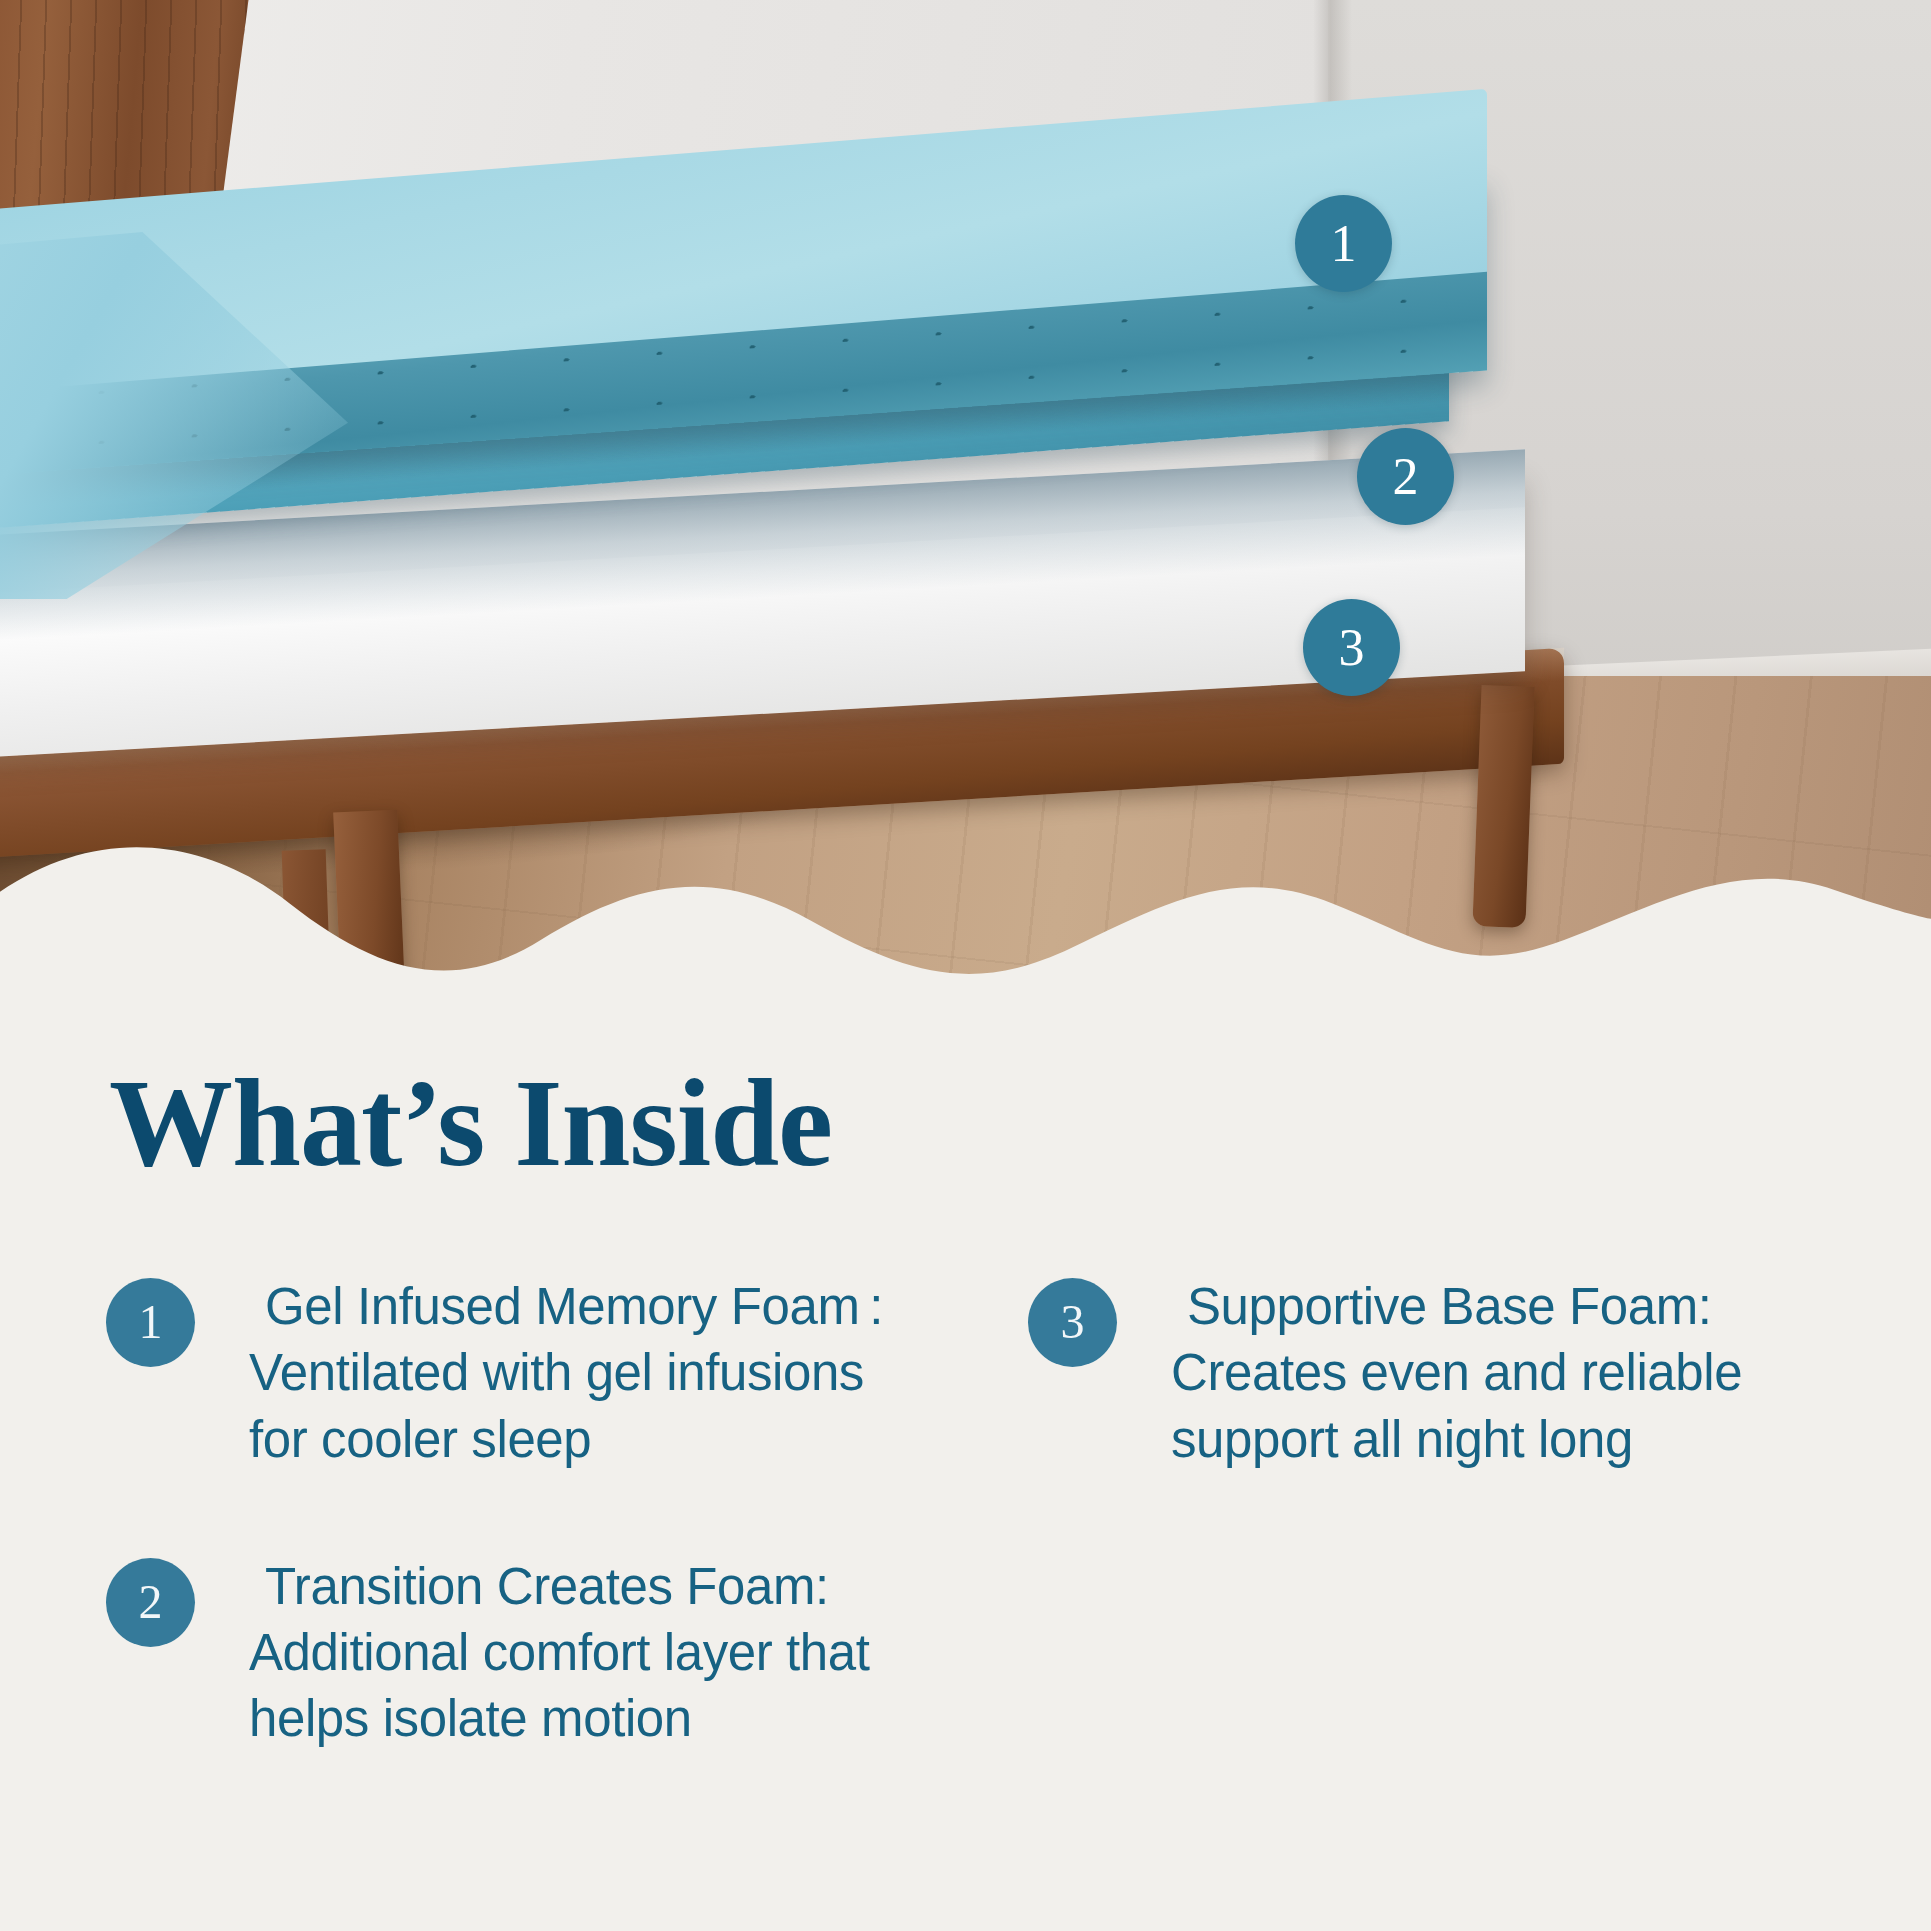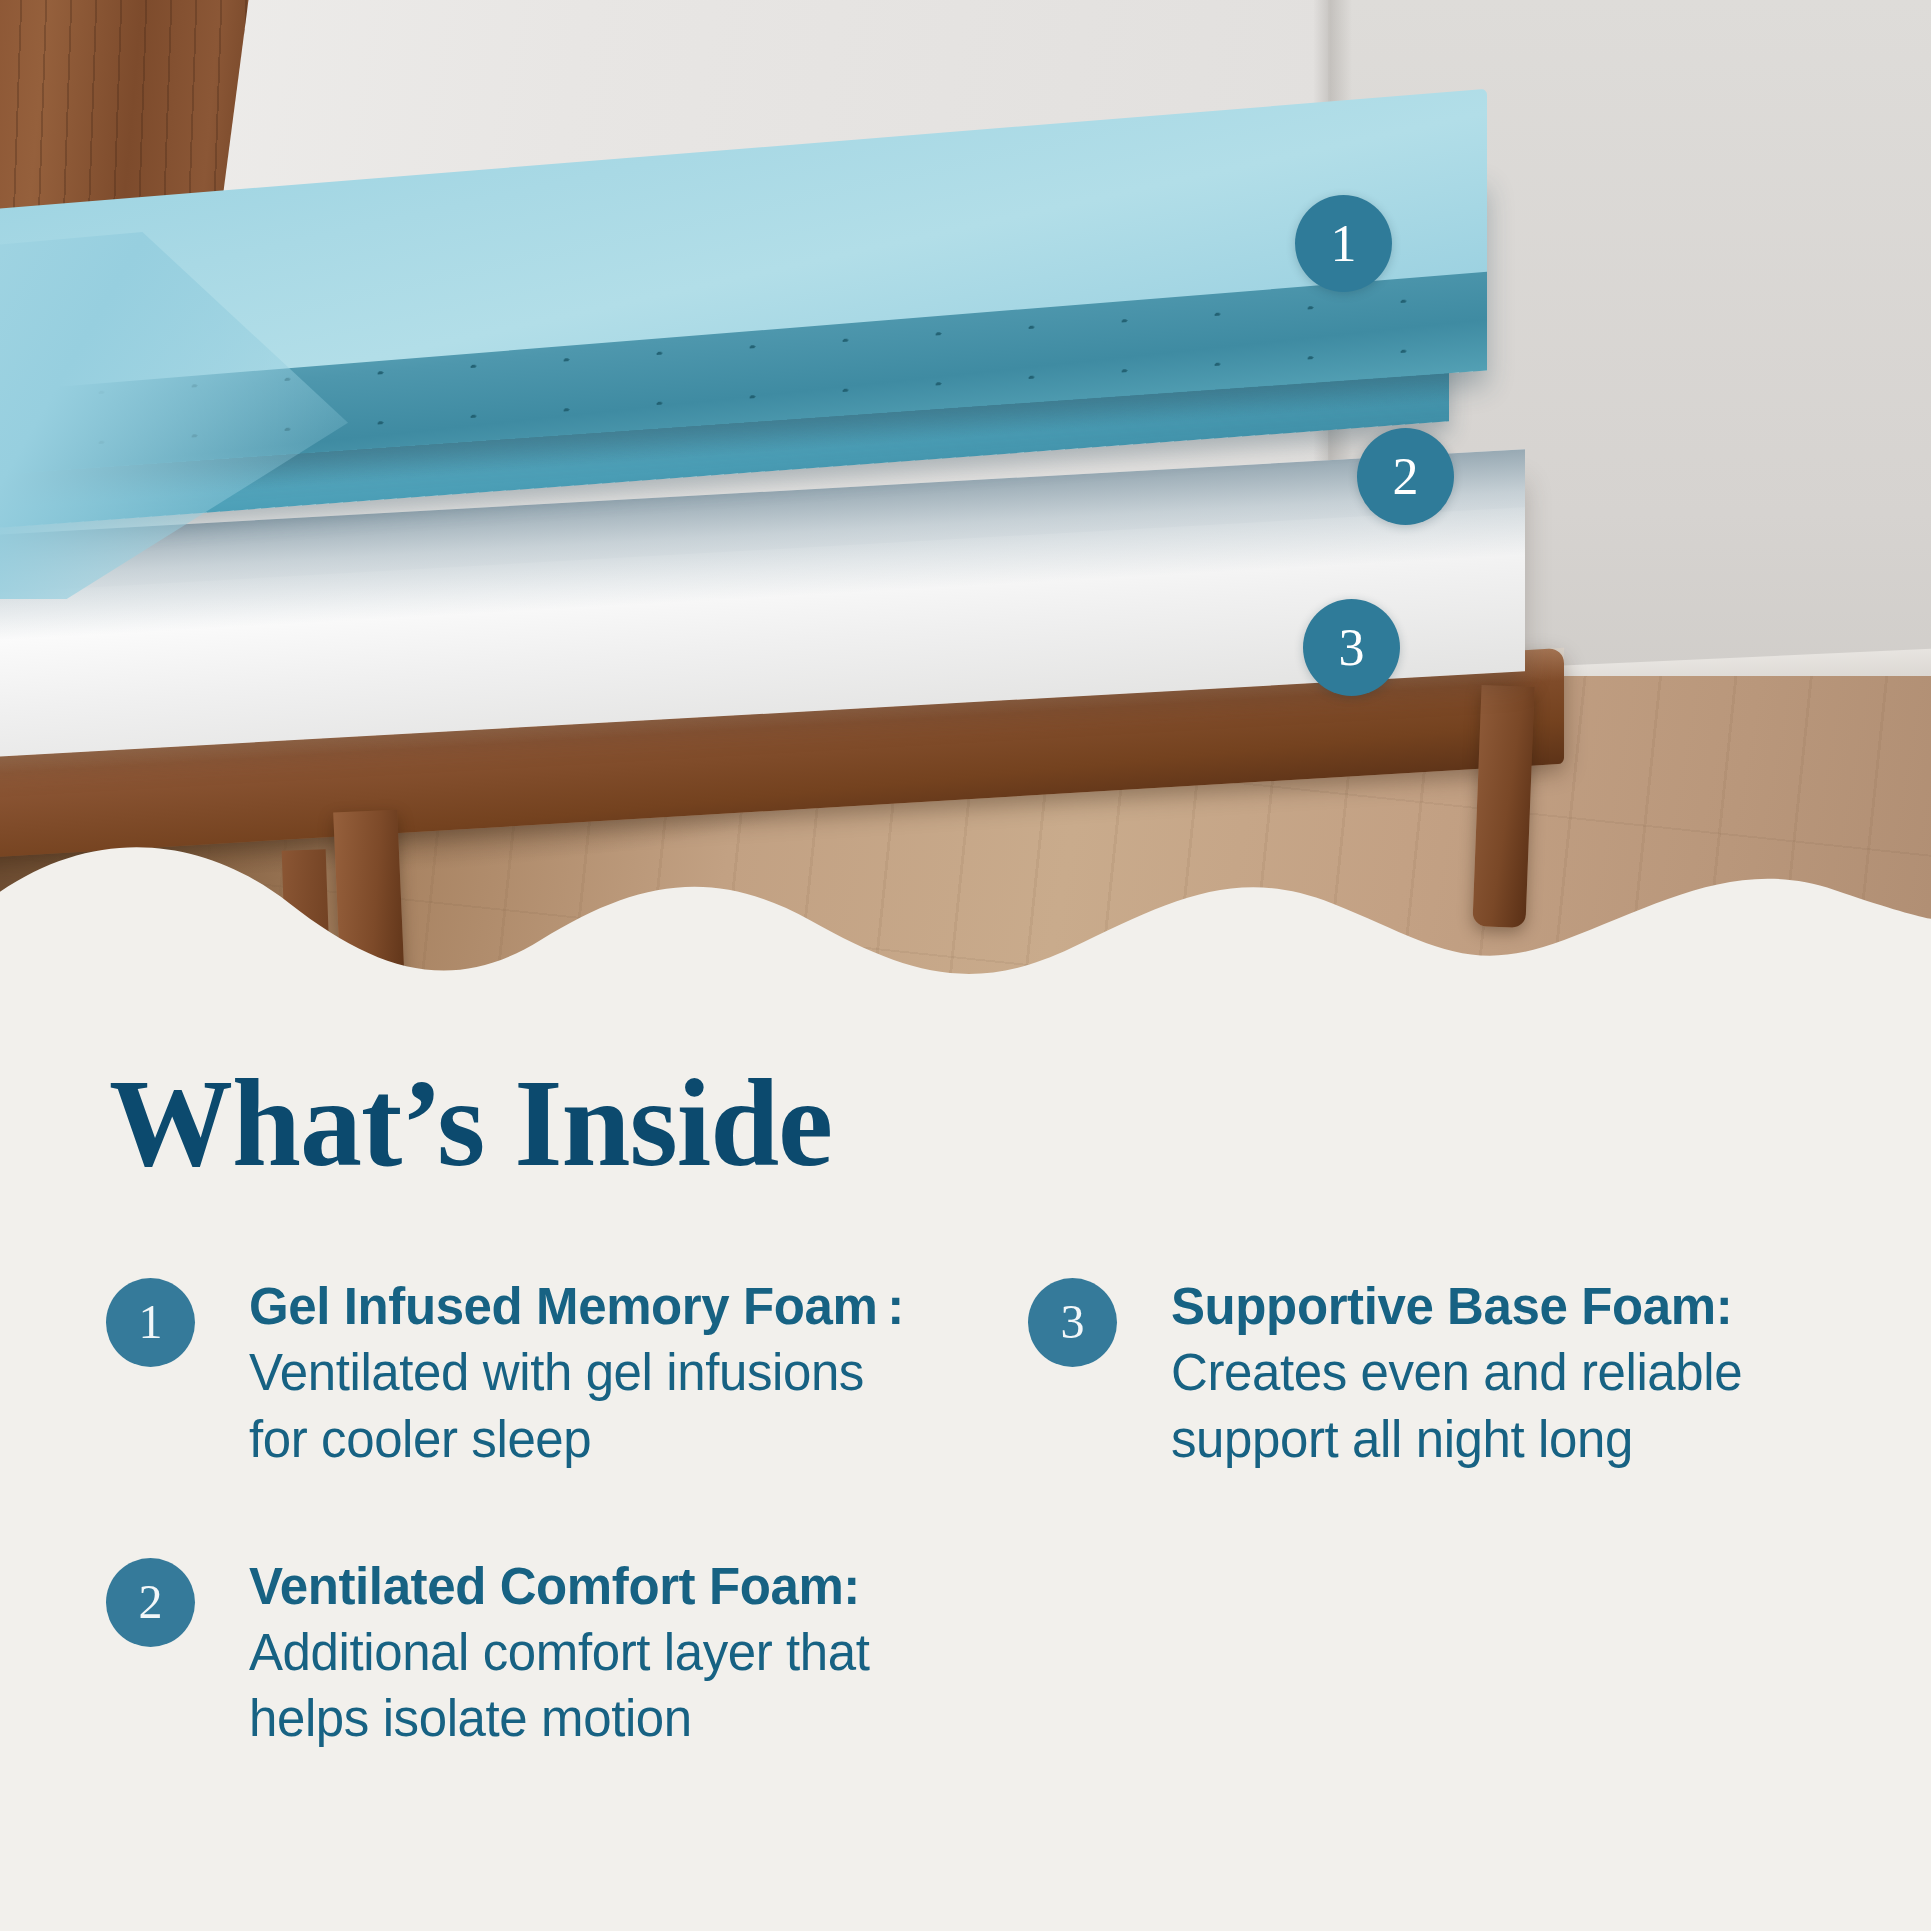--- a/index.html
+++ b/index.html
@@ -213,21 +213,21 @@
     font-size:48px; line-height:1;
   }
   .item-text {
     margin-left:143px;
     font-family:"Liberation Sans", sans-serif;
     font-size:51px;
     line-height:1.30;
     color:#176283;
     letter-spacing:-0.4px;
   }
-  .item-text .t-title { font-weight:bold; }
+  .item-text .t-title { font-weight:normal;margin-left:16px; }
   .item-text .t-desc  { font-weight:normal; }
 </style>
 </head>
 <body>
 
 <div id="page">
 
   <div class="photo">
 
     <div class="wall-left"></div>
@@ -292,21 +292,21 @@
         <div class="item-badge">
           <span>1</span>
         </div>
         <div class="item-text"><span class="t-title">Gel Infused Memory Foam :</span><span class="t-desc"> Ventilated with gel infusions for cooler sleep</span></div>
       </div>
 
       <div class="item">
         <div class="item-badge">
           <span>2</span>
         </div>
-        <div class="item-text"><span class="t-title">Ventilated Comfort Foam:</span><span class="t-desc"> Additional comfort layer that helps isolate motion</span></div>
+        <div class="item-text"><span class="t-title">Transition Creates Foam:</span><span class="t-desc"> Additional comfort layer that helps isolate motion</span></div>
       </div>
 
     </div>
 
     <div class="col col-right">
 
       <div class="item">
         <div class="item-badge">
           <span>3</span>
         </div>

